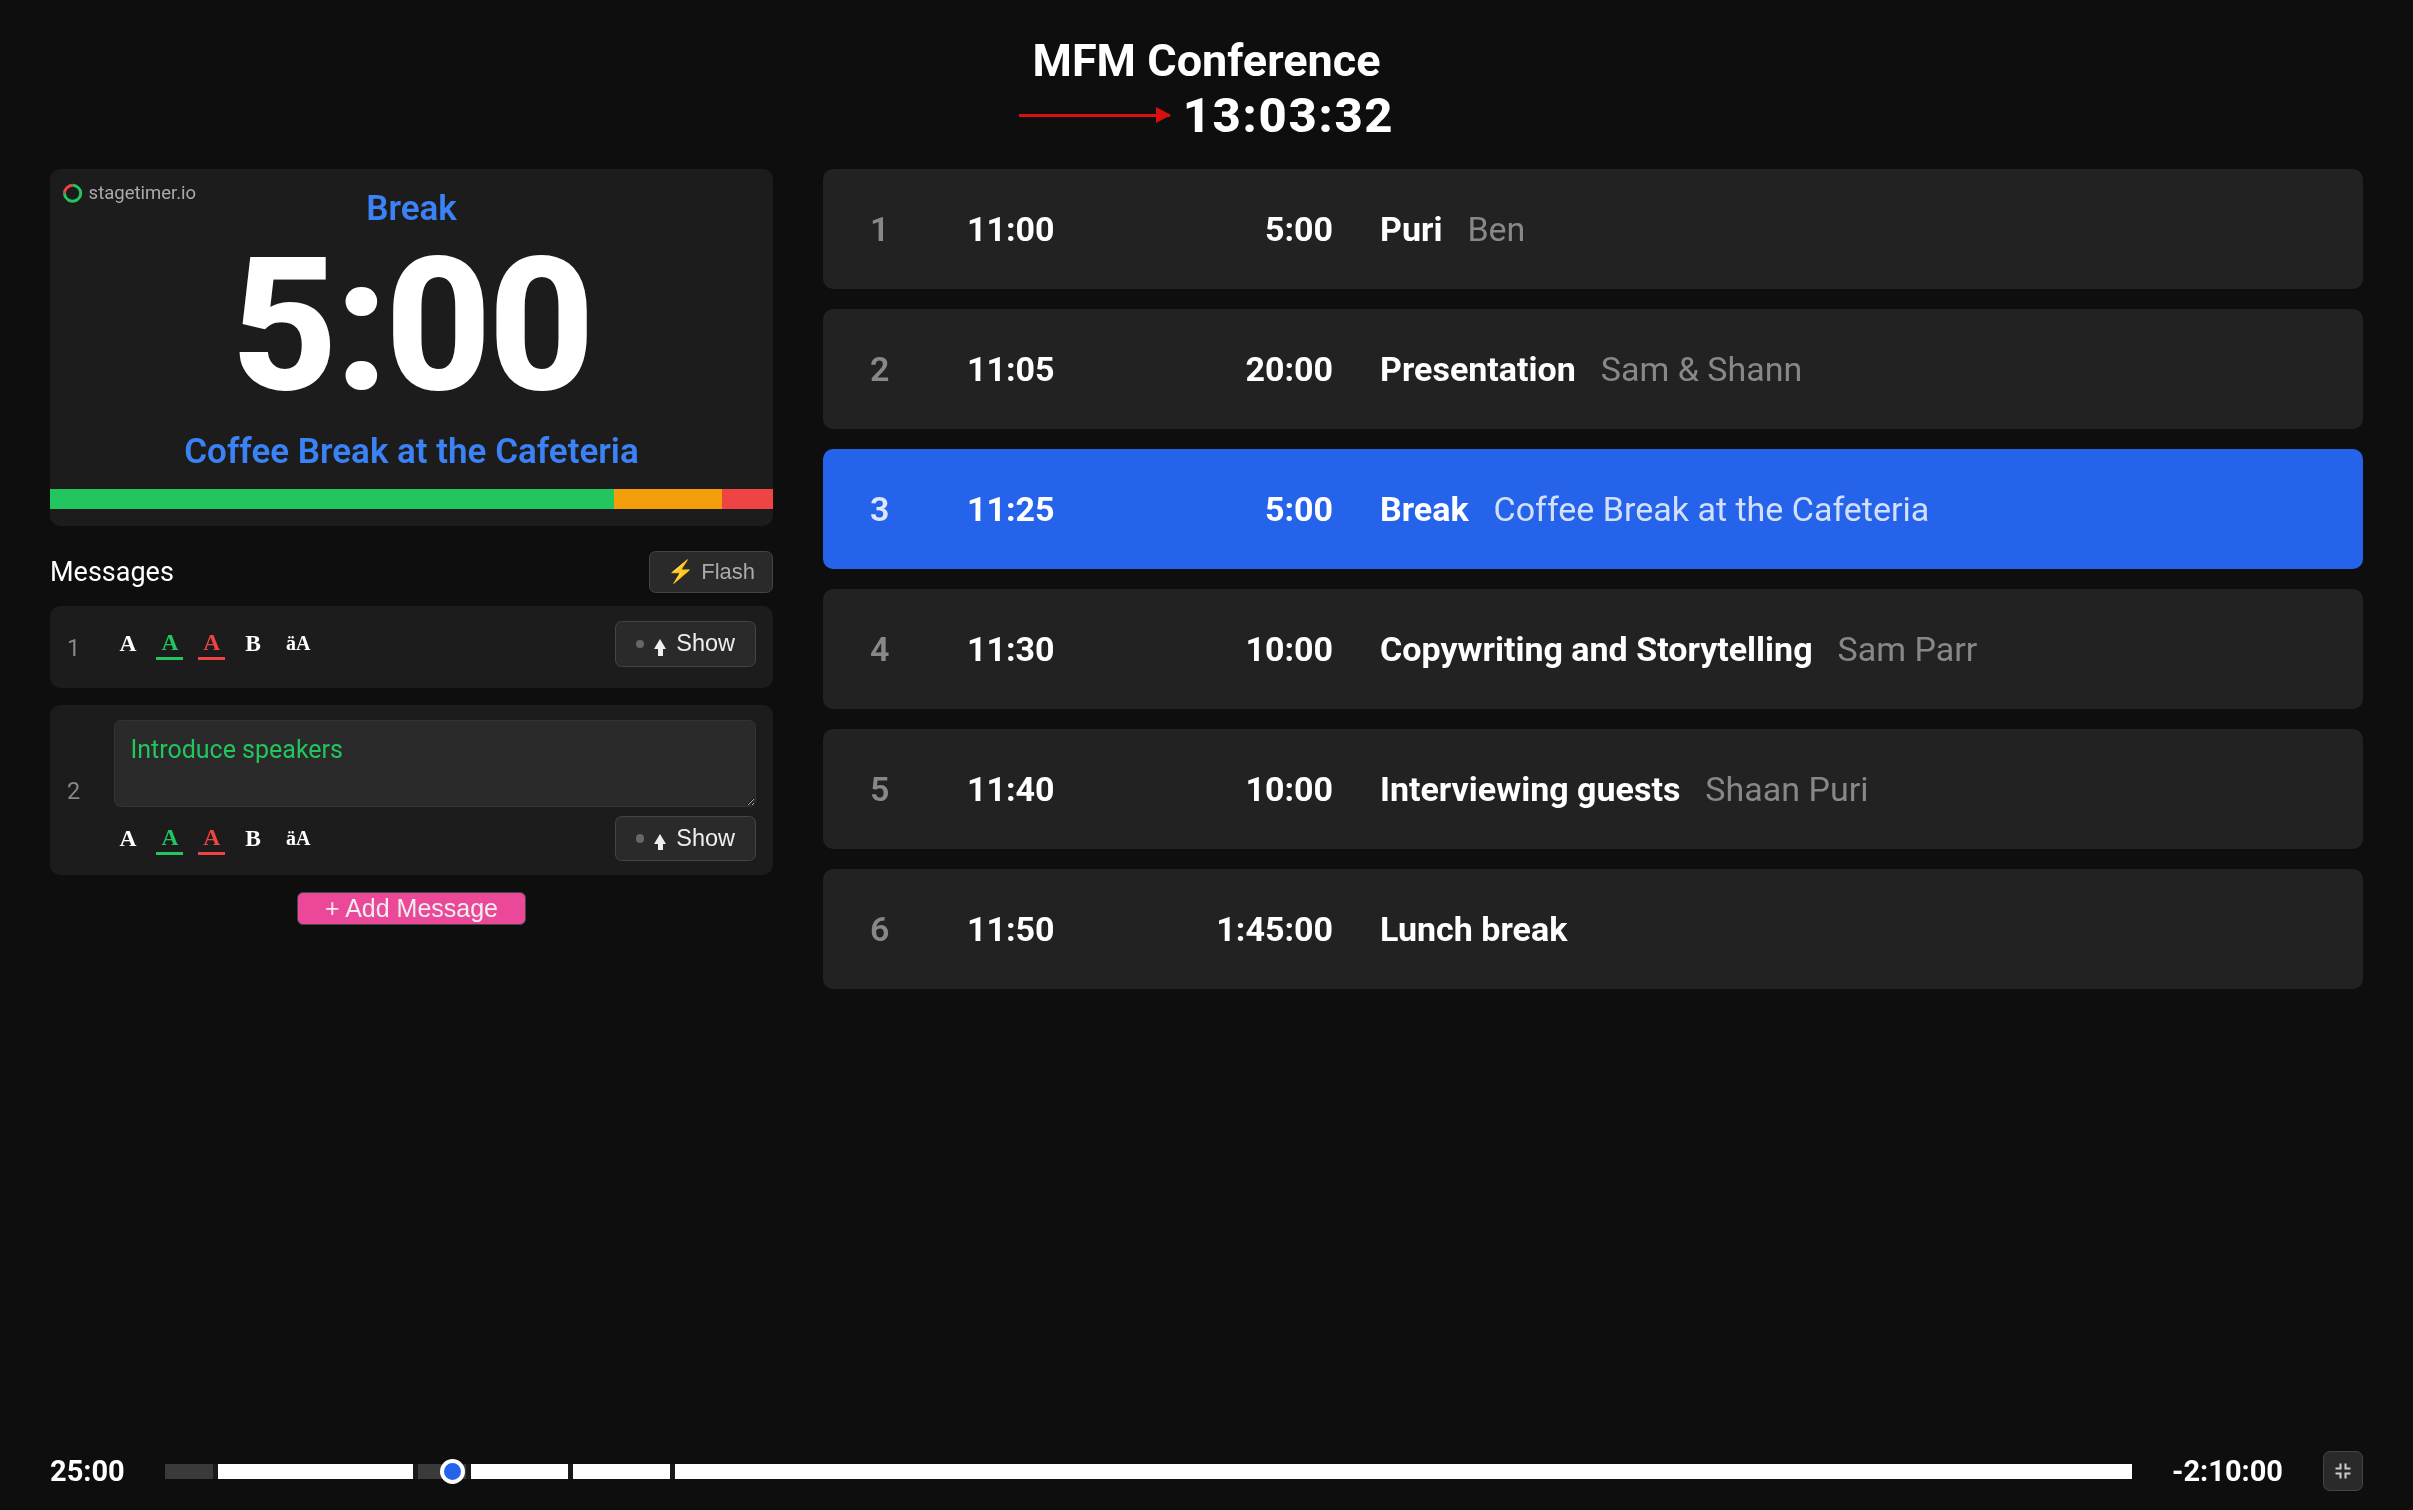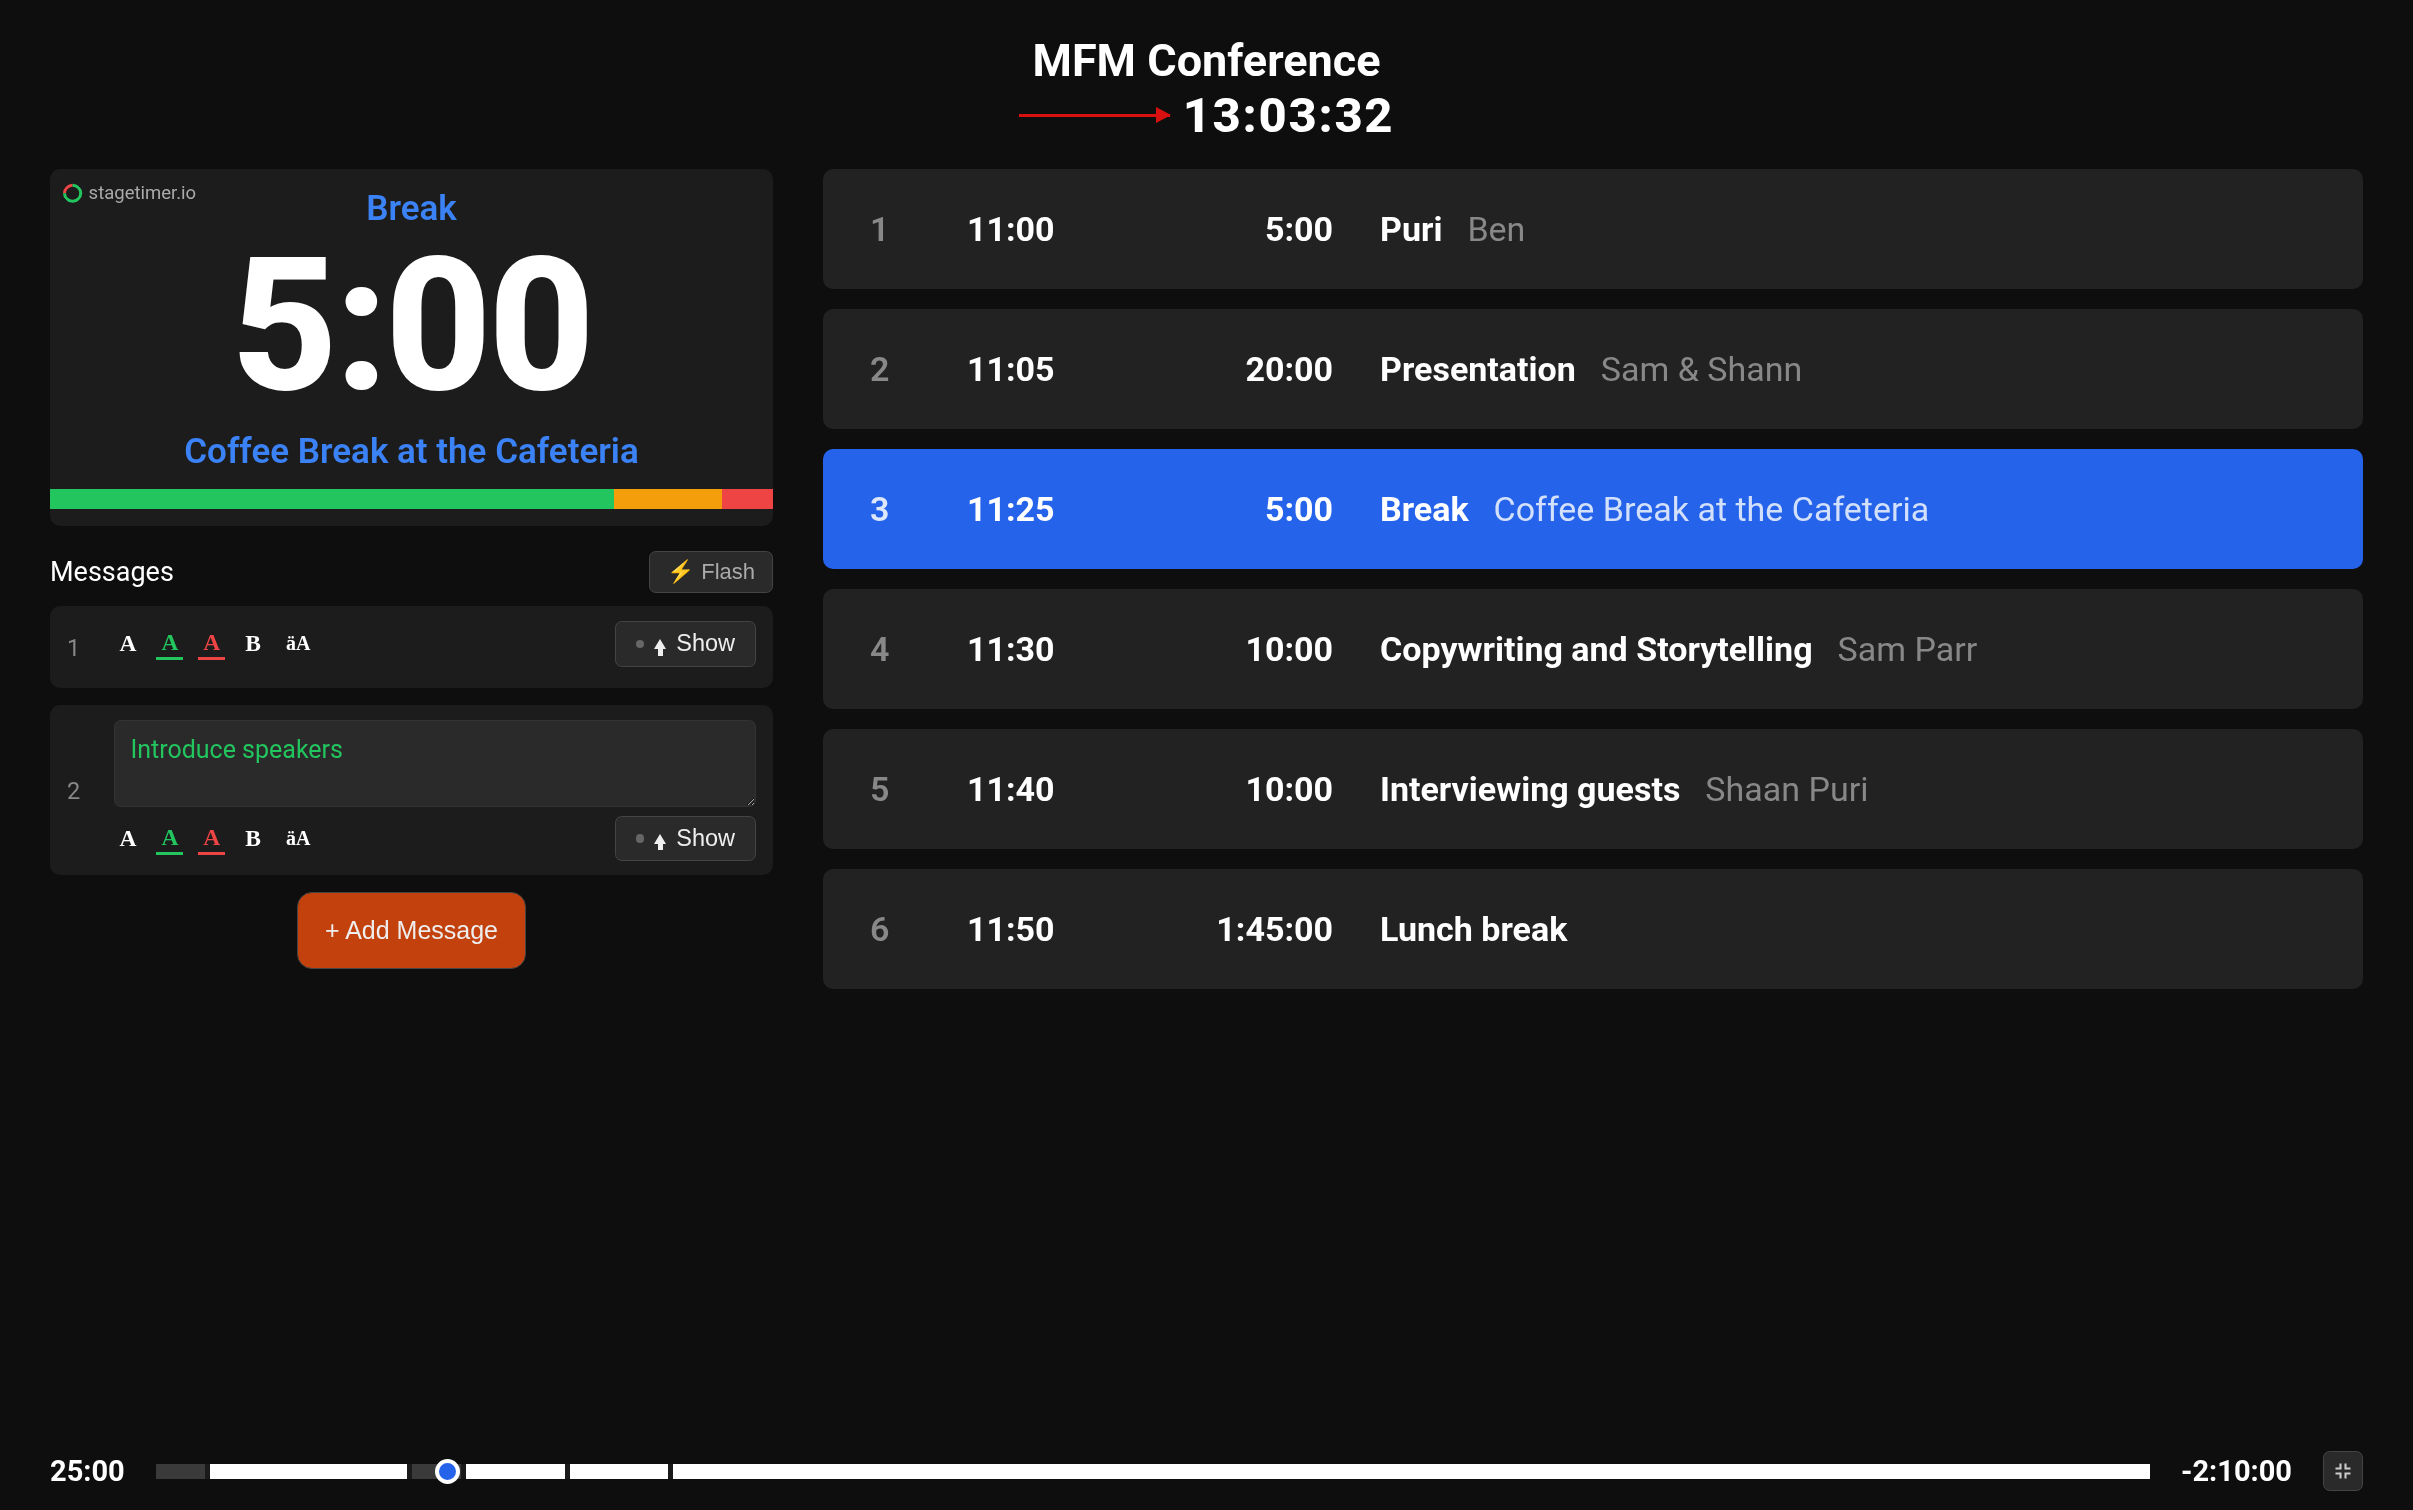--- a/index.html
+++ b/index.html
@@ -190,24 +190,24 @@
   cursor: pointer;
   margin-left: 21px;
 }
 .dot { width: 8.4px; height: 8.4px; border-radius: 50%; background: #666; }
 .arrow-up { width: 0; height: 0; border-left: 6.7px solid transparent; border-right: 6.7px solid transparent; border-bottom: 10px solid #eee; position: relative; }
 .arrow-up::after { content:""; position:absolute; left:-2.5px; top:8.4px; width:5px; height:8.4px; background:#eee; }
 
 .add-msg-btn {
   display: block;
   margin: 17px auto 0 auto;
-  background: #c2410c;
+  background: #ec4899;
   border: 0.8px solid #444;
-  border-radius: 15px;
-  padding: 23px 27px;
+  border-radius: 6px;
+  padding: 1px 27px;
   color: #eee;
   font-size: 25px;
   cursor: pointer;
 }
 
 .sched-row {
   background: #222;
   border-radius: 10px;
   margin-bottom: 20px;
   padding: 40px 47px;
@@ -228,21 +228,21 @@
 .sr-speaker { color: #888; font-weight: 400; }
 .sched-row.active .sr-speaker { color: rgba(255,255,255,0.8); }
 
 .bottom-bar {
   position: absolute;
   bottom: 20px;
   left: 50px;
   right: 50px;
   display: flex;
   align-items: center;
-  gap: 31px;
+  gap: 40px;
 }
 .bb-elapsed { font-size: 29px; font-weight: 700; font-variant-numeric: tabular-nums; }
 .bb-remaining { font-size: 29px; font-weight: 700; font-variant-numeric: tabular-nums; }
 .timeline {
   flex: 1;
   height: 15px;
   background: #1a1a1a;
   border-radius: 3.4px;
   position: relative;
   display: flex;

